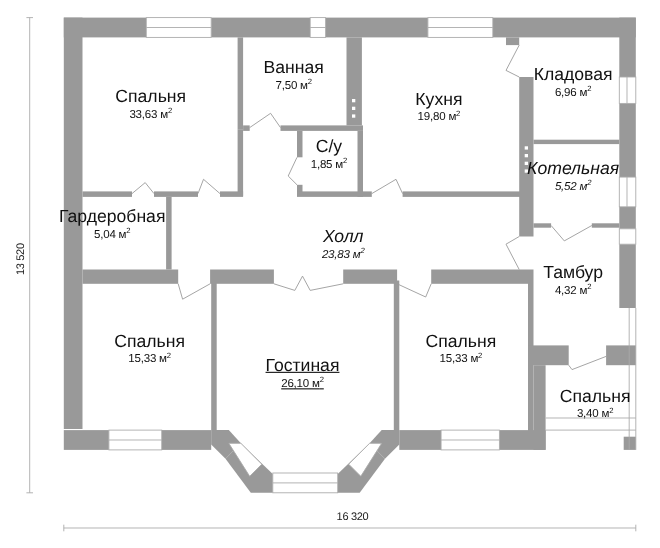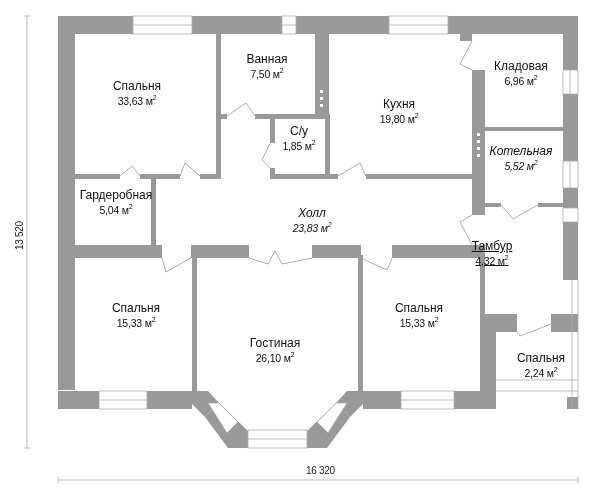--- a/index.html
+++ b/index.html
@@ -1,21 +1,21 @@
 <!DOCTYPE html>
 <html><head>
   <meta charset="utf-8">
   <style>
     html, body { margin: 0; padding: 0; background: #ffffff; }
     body { width: 600px; height: 498px; position: relative; overflow: hidden;
            font-family: "Liberation Sans", sans-serif; color: #111; }
     #plan { position: absolute; left: 0; top: 0; width: 600px; height: 498px; }
     .room-label { position: absolute; text-align: center; transform: translateX(-50%);
                   line-height: 1.15; white-space: nowrap; }
-    .room-name { font-size: 12px; display: block; }
+    .room-name { font-size: 16px; display: block; }
     .room-area { font-size: 10.5px; display: block; letter-spacing: -0.2px; }
     .room-area sup { font-size: 7px; }
     .dim { position: absolute; font-size: 10px; color: #222; letter-spacing: -0.3px; }
     .dim-vert { transform: rotate(-90deg); transform-origin: left top; }
   </style>
 </head>
 <body>
 
 <svg id="plan" viewBox="0 0 600 498" xmlns="http://www.w3.org/2000/svg">
 
@@ -161,56 +161,56 @@
 <div class="dim" style="left:306px; top:465px;">16 320</div>
 
 <div class="room-label" style="left:137px; top:80px;">
   <span class="room-name">Спальня</span>
   <span class="room-area"><span>33,63 м</span><sup>2</sup></span>
 </div>
 <div class="room-label" style="left:267px; top:53px;">
   <span class="room-name">Ванная</span>
   <span class="room-area"><span>7,50 м</span><sup>2</sup></span>
 </div>
-<div class="room-label" style="left:399px; top:82px;margin-top:16px;">
+<div class="room-label" style="left:399px; top:82px;">
   <span class="room-name">Кухня</span>
   <span class="room-area"><span>19,80 м</span><sup>2</sup></span>
 </div>
 <div class="room-label" style="left:521px; top:60px;">
   <span class="room-name">Кладовая</span>
   <span class="room-area"><span>6,96 м</span><sup>2</sup></span>
 </div>
 <div class="room-label" style="left:299px; top:125px;">
   <span class="room-name">С/у</span>
   <span class="room-area"><span>1,85 м</span><sup>2</sup></span>
 </div>
 <div class="room-label" style="left:521px; top:145px;font-style:italic;">
   <span class="room-name">Котельная</span>
   <span class="room-area"><span>5,52 м</span><sup>2</sup></span>
 </div>
-<div class="room-label" style="left:116px; top:189px;">
+<div class="room-label" style="left:102px; top:189px;">
   <span class="room-name">Гардеробная</span>
   <span class="room-area"><span>5,04 м</span><sup>2</sup></span>
 </div>
 <div class="room-label" style="left:312px; top:207px;font-style:italic;">
   <span class="room-name">Холл</span>
   <span class="room-area"><span>23,83 м</span><sup>2</sup></span>
 </div>
-<div class="room-label" style="left:492px; top:240px;text-decoration:underline;">
+<div class="room-label" style="left:521px; top:240px;">
   <span class="room-name">Тамбур</span>
   <span class="room-area"><span>4,32 м</span><sup>2</sup></span>
 </div>
 <div class="room-label" style="left:136px; top:302px;">
   <span class="room-name">Спальня</span>
   <span class="room-area"><span>15,33 м</span><sup>2</sup></span>
 </div>
-<div class="room-label" style="left:275px; top:337px;">
+<div class="room-label" style="left:275px; top:324px;text-decoration:underline;">
   <span class="room-name">Гостиная</span>
   <span class="room-area"><span>26,10 м</span><sup>2</sup></span>
 </div>
 <div class="room-label" style="left:419px; top:302px;">
   <span class="room-name">Спальня</span>
   <span class="room-area"><span>15,33 м</span><sup>2</sup></span>
 </div>
 <div class="room-label" style="left:541px; top:352px;">
   <span class="room-name">Спальня</span>
-  <span class="room-area"><span>2,24 м</span><sup>2</sup></span>
+  <span class="room-area"><span>3,40 м</span><sup>2</sup></span>
 </div>
 
 </body></html>

